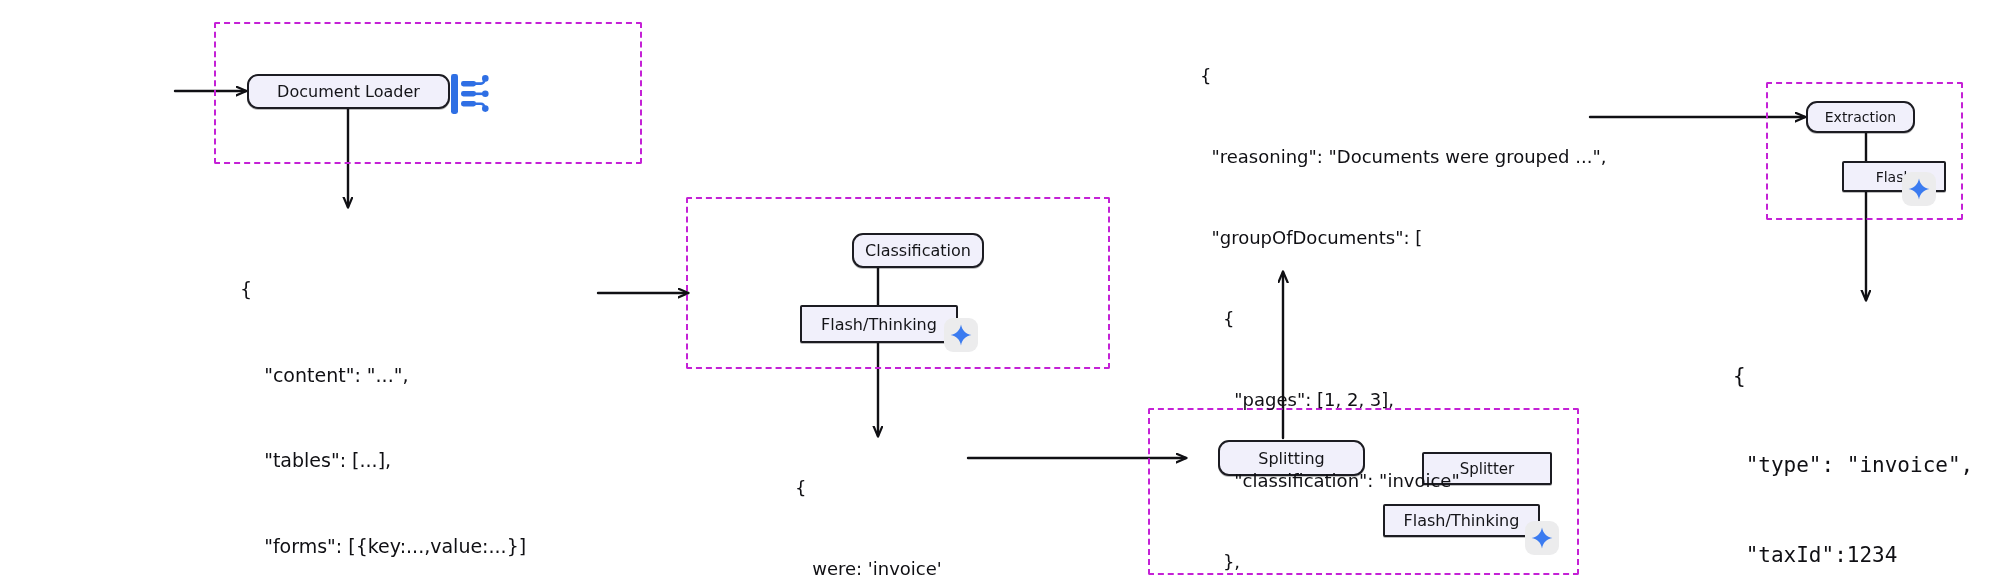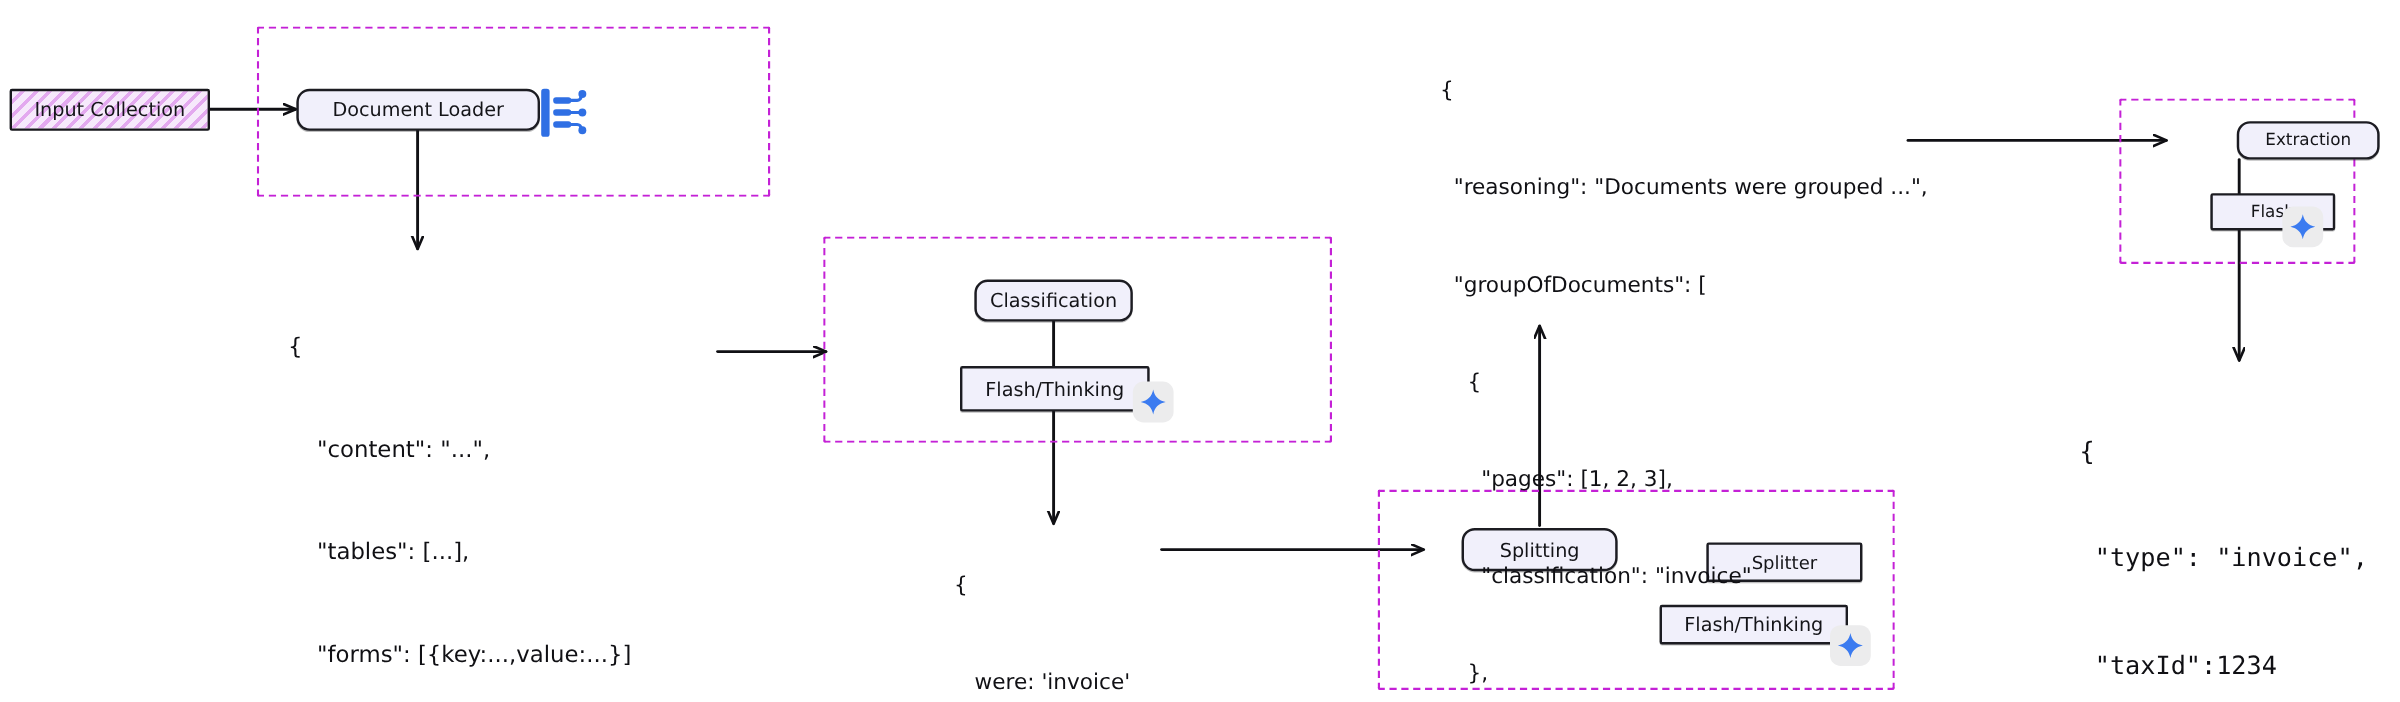--- a/index.html
+++ b/index.html
@@ -90,23 +90,20 @@
       <path d="M1283,438 L1283,272" marker-end="url(#arrowHead)"></path>
 
       <path d="M1590,117 L1805,117" marker-end="url(#arrowHead)"></path>
 
       <path d="M1866,133 L1866,161"></path>
 
       <path d="M1866,192 L1866,300" marker-end="url(#arrowHead)"></path>
     </g>
   </svg>
 
-  <div class="hatch" style="left:8px;top:74px;width:167px;height:35px;font-size:16px;">
-    <span>Input Collection</span>
-  </div>
 
   <div class="group" style="left:214px;top:22px;width:428px;height:142px;"></div>
 
   <div class="node round" style="left:247px;top:74px;width:203px;height:35px;font-size:16px;">
     <span>Document Loader</span>
   </div>
 
   <div class="docicon" style="left:448px;top:70px;width:44px;height:48px;">
     <svg viewBox="0 0 44 48" width="44" height="48" xmlns="http://www.w3.org/2000/svg">
       <rect x="3" y="4" width="7" height="40" rx="2.4" fill="#2f6fe4"></rect>
@@ -126,21 +123,21 @@
   <div class="code hand" style="left:240px;top:218px;font-size:19px;">
     <div>{</div>
     <div>    "content": "...",</div>
     <div>    "tables": [...],</div>
     <div>    "forms": [{key:...,value:...}]</div>
     
   </div>
 
   <div class="group" style="left:686px;top:197px;width:424px;height:172px;"></div>
 
-  <div class="node round" style="left:812px;top:233px;width:132px;height:35px;font-size:16px;">
+  <div class="node round" style="left:852px;top:233px;width:132px;height:35px;font-size:16px;">
     <span>Classification</span>
   </div>
 
   <div class="node sq" style="left:800px;top:305px;width:158px;height:38px;font-size:16px;">
     <span>Flash/Thinking</span>
   </div>
 
   <div class="sparkle" style="left:944px;top:318px;">
     <svg viewBox="0 0 24 24" xmlns="http://www.w3.org/2000/svg">
       <path d="M12 1.6 C13.1 7.4 16.6 10.9 22.4 12 C16.6 13.1 13.1 16.6 12 22.4 C10.9 16.6 7.4 13.1 1.6 12 C7.4 10.9 10.9 7.4 12 1.6 Z" fill="#3b7bf0"></path>
@@ -149,21 +146,21 @@
 
   <div class="code hand" style="left:795px;top:420px;font-size:18px;">
     <div>{</div>
     <div>   were: 'invoice'</div>
     
     
   </div>
 
   <div class="group" style="left:1148px;top:408px;width:431px;height:167px;"></div>
 
-  <div class="node round" style="left:1218px;top:440px;width:130px;height:36px;font-size:16px;">
+  <div class="node round" style="left:1218px;top:440px;width:147px;height:36px;font-size:16px;">
     <span>Splitting</span>
   </div>
 
   <div class="node sq" style="left:1408px;top:452px;width:130px;height:33px;font-size:15px;margin-left:14px;">
     <span>Splitter</span>
   </div>
 
   <div class="node sq" style="left:1383px;top:504px;width:157px;height:33px;font-size:16px;">
     <span>Flash/Thinking</span>
   </div>
@@ -185,21 +182,21 @@
     
     
     
     
     
     
   </div>
 
   <div class="group" style="left:1766px;top:82px;width:197px;height:138px;"></div>
 
-  <div class="node round" style="left:1864px;top:101px;width:119px;height:32px;font-size:14px;">
+  <div class="node round" style="left:1806px;top:101px;width:109px;height:32px;font-size:14px;">
     <span>Extraction</span>
   </div>
 
   <div class="node sq" style="left:1814px;top:161px;width:104px;height:31px;font-size:14px;margin-left:28px;">
     <span>Flash</span>
   </div>
 
   <div class="sparkle" style="left:1902px;top:172px;">
     <svg viewBox="0 0 24 24" xmlns="http://www.w3.org/2000/svg">
       <path d="M12 1.6 C13.1 7.4 16.6 10.9 22.4 12 C16.6 13.1 13.1 16.6 12 22.4 C10.9 16.6 7.4 13.1 1.6 12 C7.4 10.9 10.9 7.4 12 1.6 Z" fill="#3b7bf0"></path>

